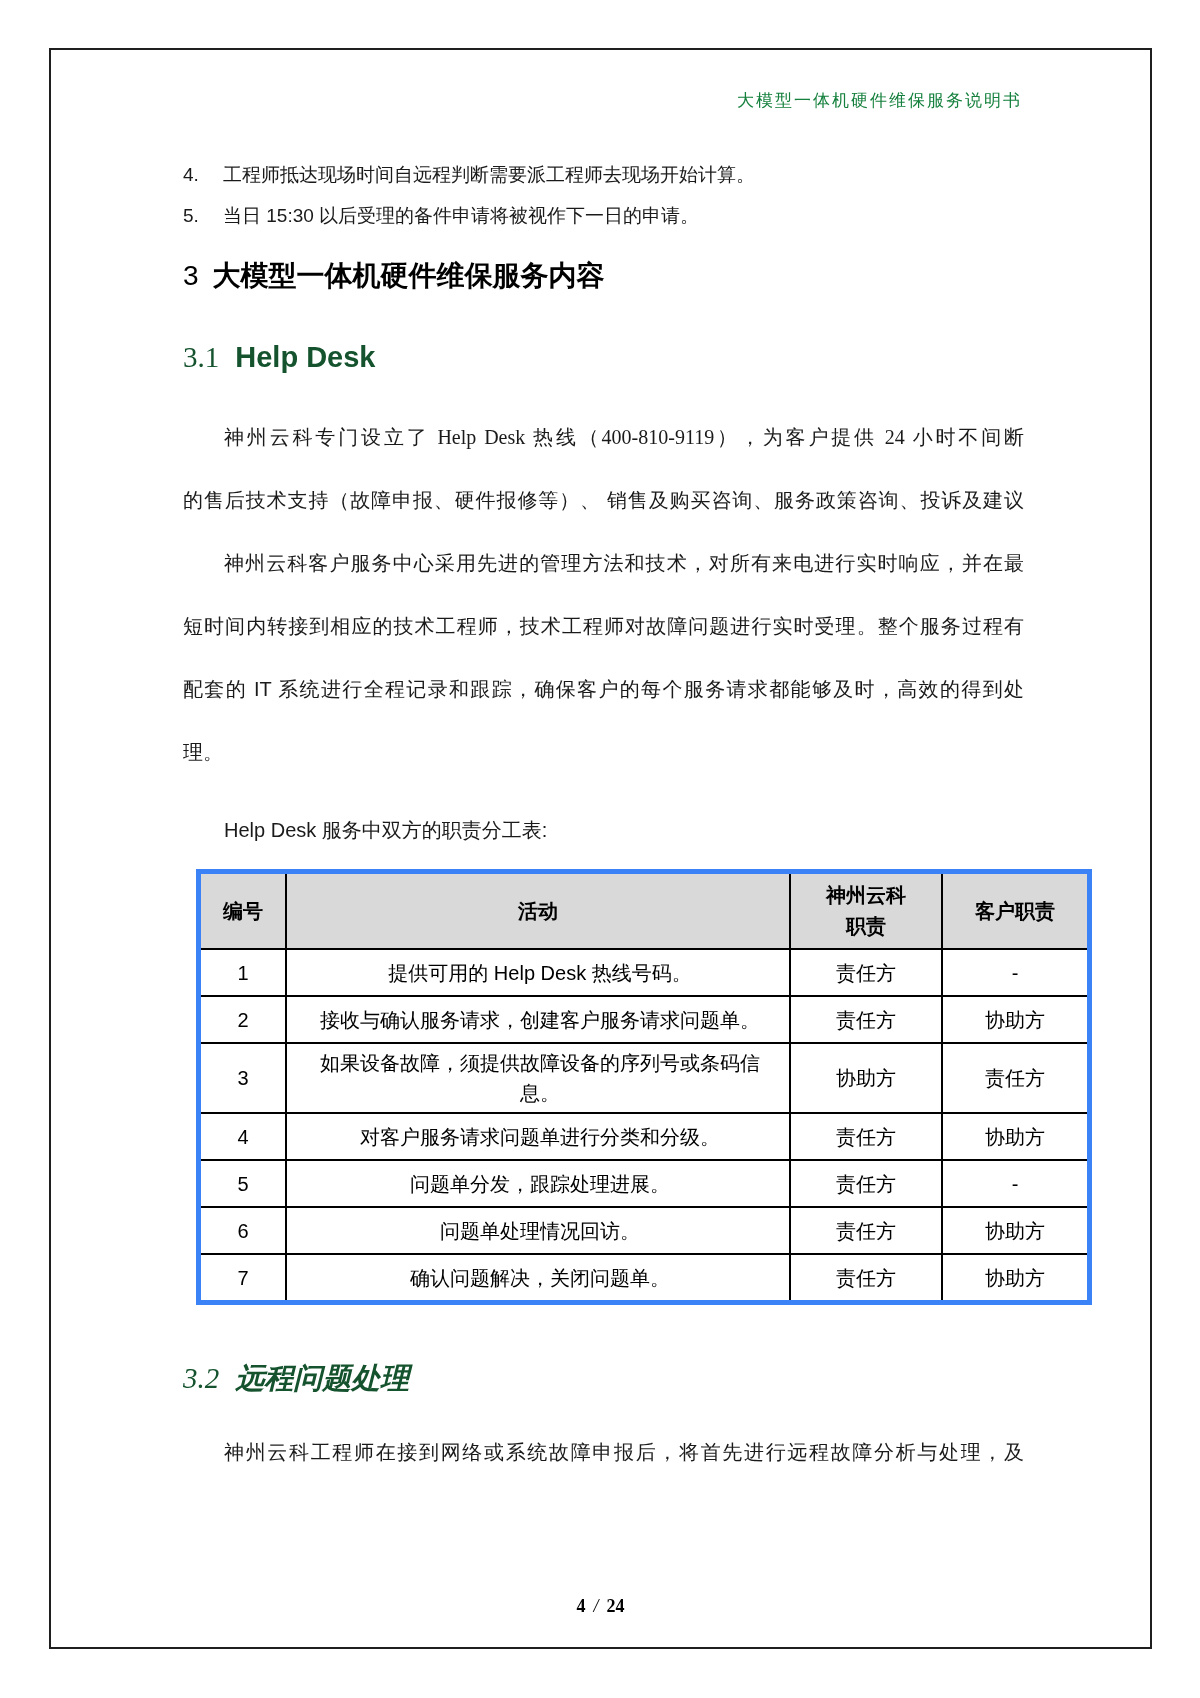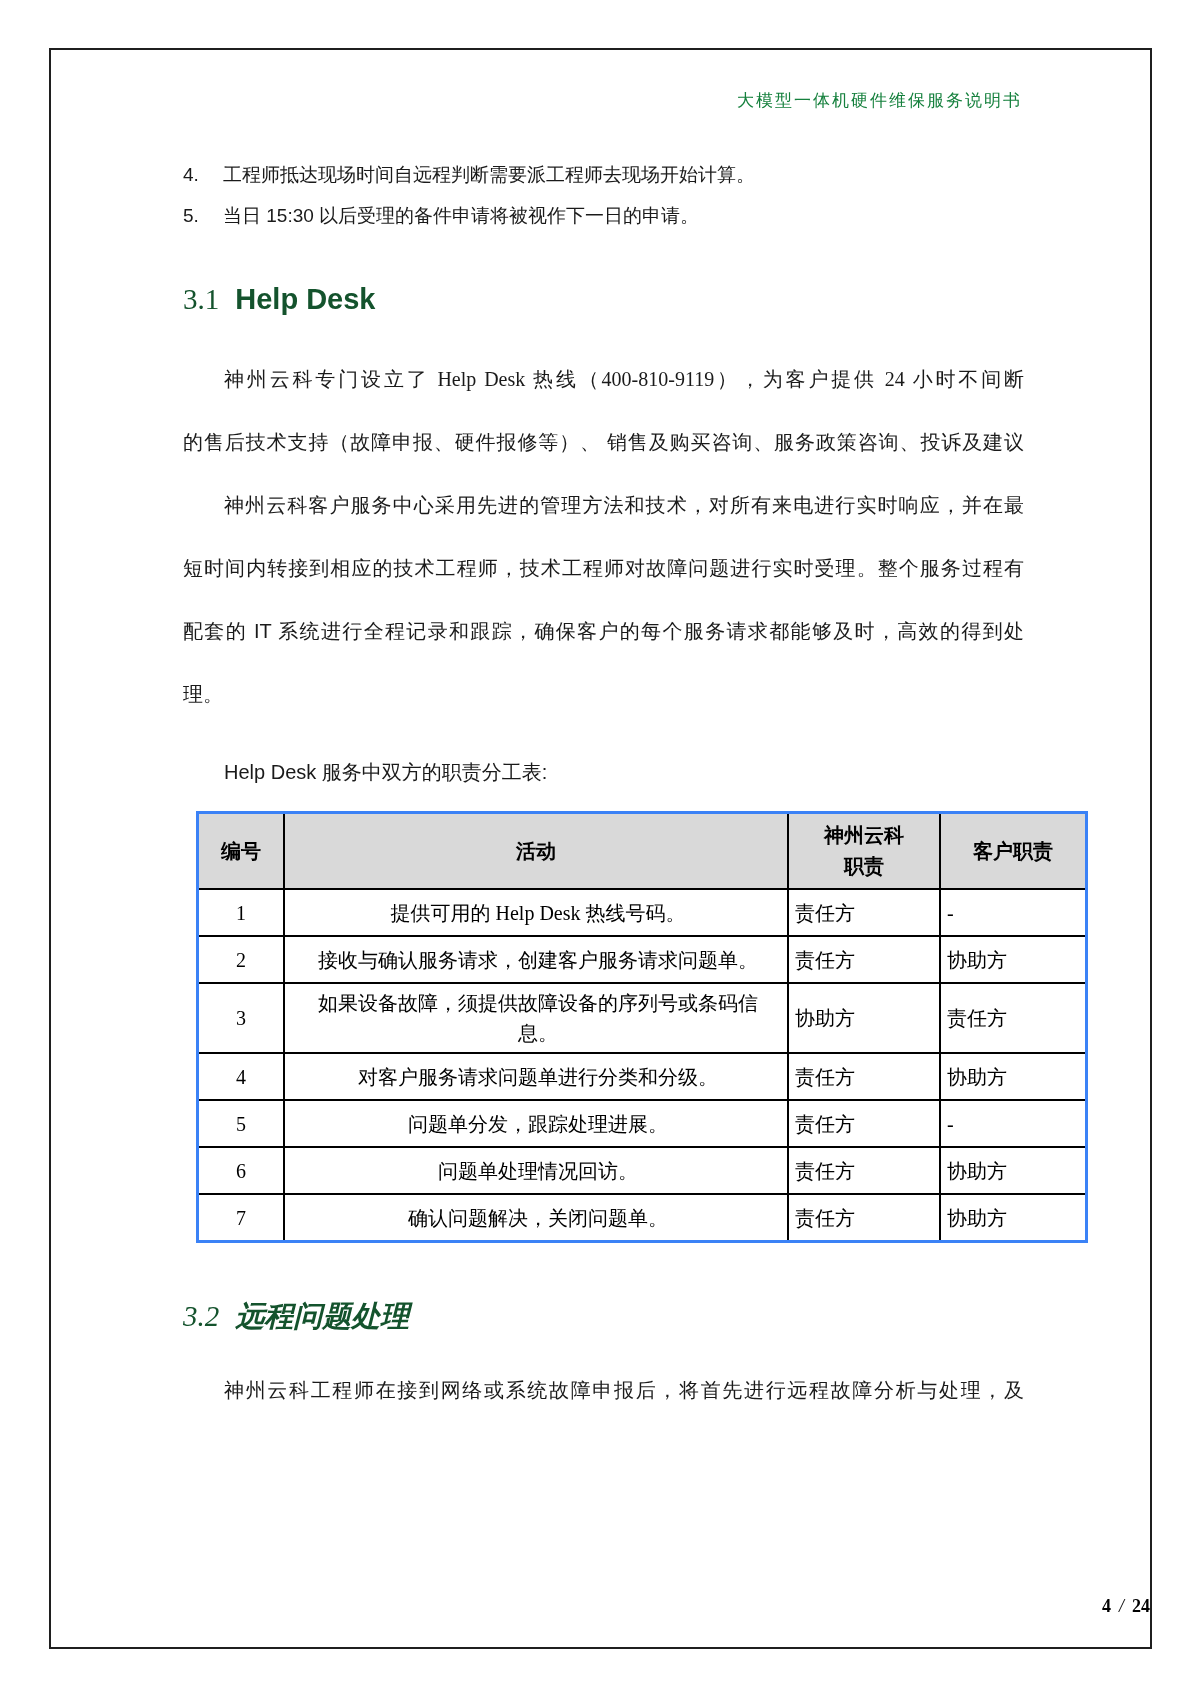--- a/index.html
+++ b/index.html
@@ -97,47 +97,47 @@
     table-layout: fixed;
     width: 832px;
     font-size: 20px;
     color: #000000;
   }
   .resp-table th, .resp-table td {
     border: 2px solid #000000;
     padding: 4px 6px;
     vertical-align: middle;
   }
-  .resp-table { border: 3px solid #3b82f6; font-family: Liberation Serif, serif; }
+  .resp-table { border: 5px solid #3b82f6; }
   .resp-table thead th {
     background: #d9d9d9;
     font-weight: 700;
     text-align: center;
     height: 66px;
     line-height: 31px;
   }
   .col-num  { width: 72px; }
   .col-act  { width: 490px; }
   .col-resp { width: 138px; }
   .col-cust { width: 132px; }
   .wrap-narrow {
     display: inline-block;
     width: 88px;
     line-height: 31px;
   }
   .resp-table tbody td { height: 37px; line-height: 30px; }
   .c-num  { text-align: center; }
   .c-act  { text-align: center; padding-left: 14px !important; padding-right: 10px !important; }
-  .c-mid  { text-align: left; }
+  .c-mid  { text-align: center; }
   .page-footer {
     position: absolute;
     left: 0;
     right: 0;
     bottom: 30px;
-    text-align: right;
+    text-align: center;
     font-family: "Liberation Serif", "DejaVu Serif", serif;
     font-size: 18px;
     font-weight: 700;
     color: #000000;
   }
   .page-footer .sep {
     font-weight: 400;
     font-style: italic;
     margin: 0 8px;
   }
@@ -154,20 +154,23 @@
       <div class="num-item">
         <span class="num">4.</span>
         <span class="txt">工程师抵达现场时间自远程判断需要派工程师去现场开始计算。</span>
       </div>
       <div class="num-item">
         <span class="num">5.</span>
         <span class="txt">当日 15:30 以后受理的备件申请将被视作下一日的申请。</span>
       </div>
     </div>
 
+    <div class="h1">
+      <span class="h1-num">3</span><span class="h1-title">大模型一体机硬件维保服务内容</span>
+    </div>
 
     <div class="h2">
       <span class="h2-num">3.1</span><span class="h2-title">Help Desk</span>
     </div>
 
     <div class="para para-first">
       <div class="pline first">神州云科专门设立了 Help Desk 热线（400-810-9119），为客户提供 24 小时不间断</div>
       <div class="pline">的售后技术支持（故障申报、硬件报修等）、 销售及购买咨询、服务政策咨询、投诉及建议</div>
     </div>
 

